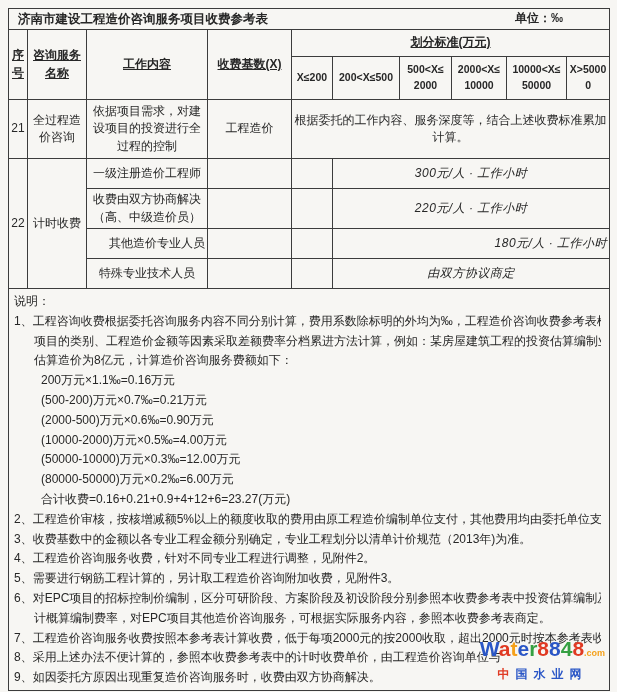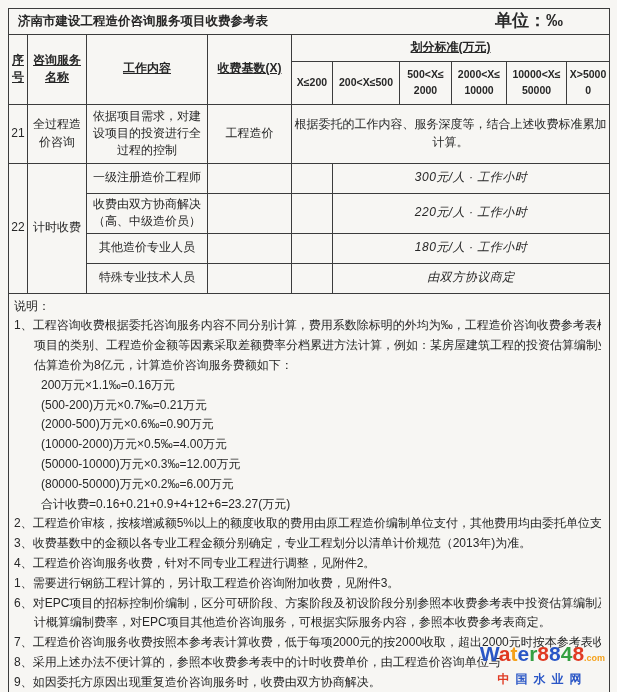--- a/index.html
+++ b/index.html
@@ -37,31 +37,31 @@
   col.c-r4{width:55px}
   col.c-r5{width:60px}
   col.c-r6{width:43px}
   
   .tr-title td{height:20px;margin-left:32px;}
   .tr-h1 td{height:24px;}
   .tr-h2 td{height:40px;}
   .tr-21 td{height:56px;}
   .tr-22a td{height:27px;}
   .tr-22b td{height:37px;}
-  .tr-22c td{height:27px;}
+  .tr-22c td{height:27px;text-align:right;}
   .tr-22d td{height:27px;}
   .tr-notes td{height:394px;vertical-align:top;text-align:left;position:relative;}
 
   .title-cell{padding:0;}
   .title-bar{
     display:flex;align-items:center;justify-content:space-between;
     padding:0 0 0 9px;
   }
   .doc-title{font-weight:700;font-size:12.5px;}
-  .unit-label{font-weight:700;font-size:17px;margin-right:46px;}
+  .unit-label{font-weight:700;font-size:12px;margin-right:46px;}
 
   .hdr{font-weight:600;text-decoration:underline;}
   .range-cell{
     font-size:10.5px;font-weight:600;
     white-space:pre-line;line-height:1.5;
     padding:1px 1px;
   }
   .fee-cell{letter-spacing:.5px;font-style:italic;}
 
   .notes-cell{padding:3px 8px 2px 5px;font-size:12px;}
@@ -175,21 +175,21 @@
       <div class="ln ln-formula">200万元×1.1‰=0.16万元</div>
       <div class="ln ln-formula">(500-200)万元×0.7‰=0.21万元</div>
       <div class="ln ln-formula">(2000-500)万元×0.6‰=0.90万元</div>
       <div class="ln ln-formula">(10000-2000)万元×0.5‰=4.00万元</div>
       <div class="ln ln-formula">(50000-10000)万元×0.3‰=12.00万元</div>
       <div class="ln ln-formula">(80000-50000)万元×0.2‰=6.00万元</div>
       <div class="ln ln-formula">合计收费=0.16+0.21+0.9+4+12+6=23.27(万元)</div>
       <div class="ln">2、工程造价审核，按核增减额5%以上的额度收取的费用由原工程造价编制单位支付，其他费用均由委托单位支付。</div>
       <div class="ln">3、收费基数中的金额以各专业工程金额分别确定，专业工程划分以清单计价规范（2013年)为准。</div>
       <div class="ln">4、工程造价咨询服务收费，针对不同专业工程进行调整，见附件2。</div>
-      <div class="ln">1、需要进行钢筋工程计算的，另计取工程造价咨询附加收费，见附件3。</div>
+      <div class="ln">5、需要进行钢筋工程计算的，另计取工程造价咨询附加收费，见附件3。</div>
       <div class="ln">6、对EPC项目的招标控制价编制，区分可研阶段、方案阶段及初设阶段分别参照本收费参考表中投资估算编制及设</div>
       <div class="ln ln-cont">计概算编制费率，对EPC项目其他造价咨询服务，可根据实际服务内容，参照本收费参考表商定。</div>
       <div class="ln">7、工程造价咨询服务收费按照本参考表计算收费，低于每项2000元的按2000收取，超出2000元时按本参考表收取。</div>
       <div class="ln">8、采用上述办法不便计算的，参照本收费参考表中的计时收费单价，由工程造价咨询单位与</div>
       <div class="ln">9、如因委托方原因出现重复造价咨询服务时，收费由双方协商解决。</div>
 
       <div class="watermark">
         <div class="wm-site"><span style="color: rgb(42, 86, 198);">W</span><span style="color: rgb(224, 58, 35);">a</span><span style="color: rgb(245, 161, 27);">t</span><span style="color: rgb(42, 86, 198);">e</span><span style="color: rgb(53, 160, 66);">r</span><span style="color: rgb(224, 58, 35);">8</span><span style="color: rgb(42, 86, 198);">8</span><span style="color: rgb(53, 160, 66);">4</span><span style="color: rgb(224, 58, 35);">8</span><span class="wm-suffix" style="color: rgb(245, 161, 27);">.com</span></div>
         <div class="wm-cn"><span style="color: rgb(224, 58, 35);">中</span><span style="color: rgb(42, 86, 198);">国</span><span style="color: rgb(42, 86, 198);">水</span><span style="color: rgb(42, 86, 198);">业</span><span style="color: rgb(42, 86, 198);">网</span></div>
       </div>

